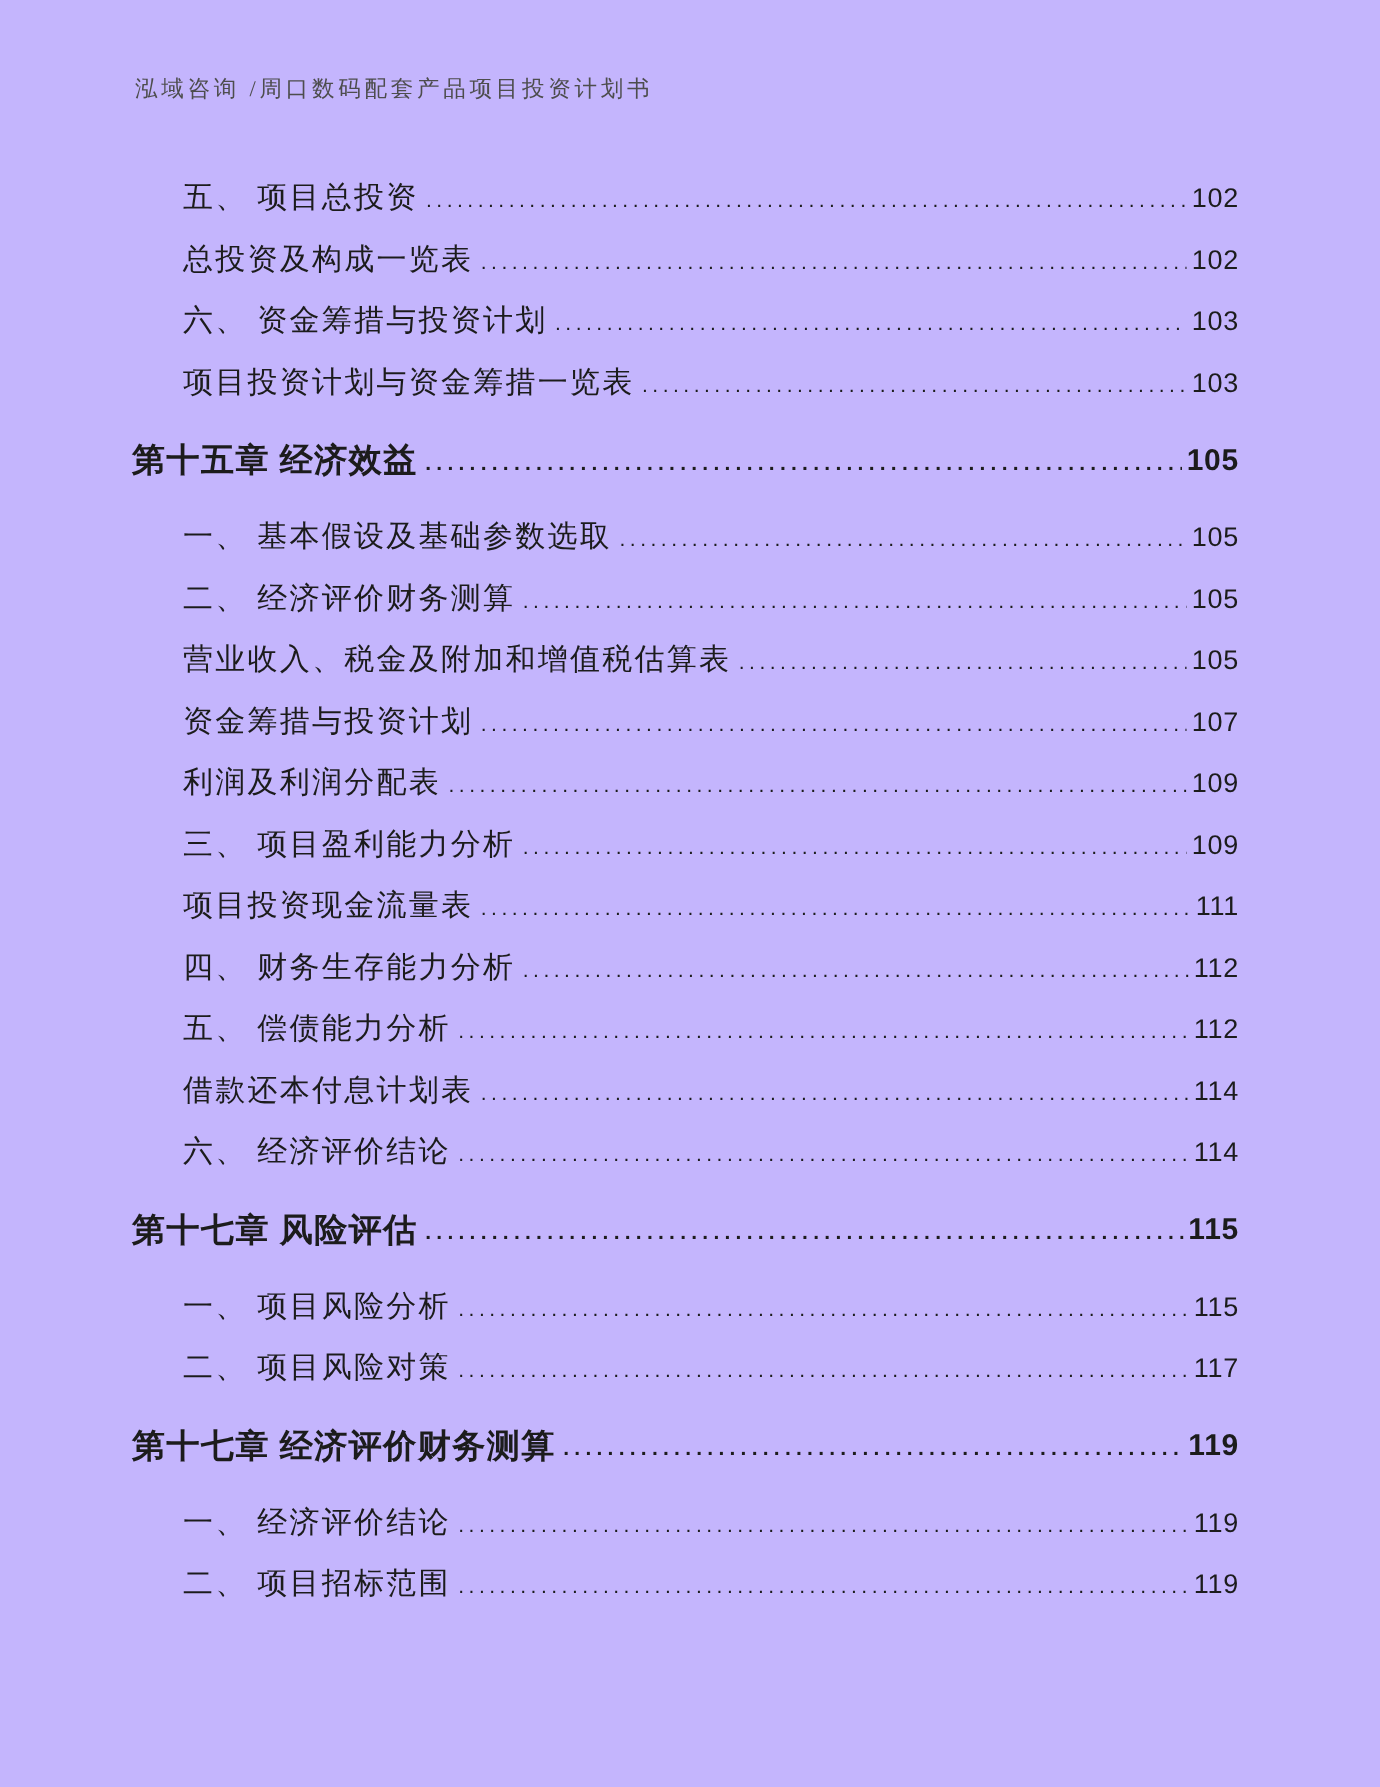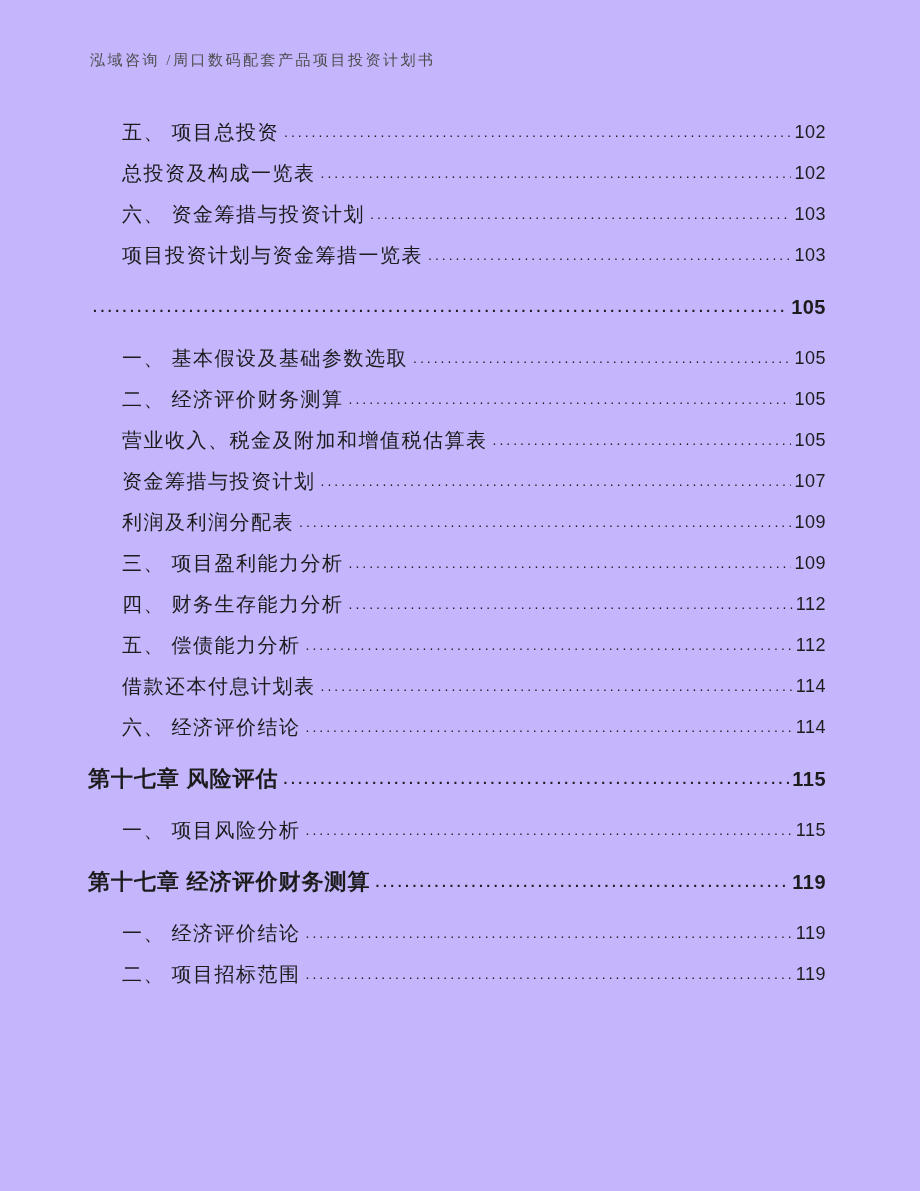--- a/index.html
+++ b/index.html
@@ -27,21 +27,21 @@
     white-space: nowrap;
   }
   .toc {
     position: absolute;
     left: 88px;
     top: 112px;
     width: 738px;
   }
   .toc-row {
     display: flex;
-    align-items: flex-end;
+    align-items: center;
     height: 41px;
     line-height: 41px;
     font-size: 20px;
     letter-spacing: 1.5px;
     white-space: nowrap;
   }
   .toc-row.level-sub,
   .toc-row.level-table {
     padding-left: 34px;
   }
@@ -116,20 +116,21 @@
         <span class="page-num">103</span>
       </div>
 
       <div class="toc-row level-table">
         <span class="label">项目投资计划与资金筹措一览表</span>
         <span class="dots"></span>
         <span class="page-num">103</span>
       </div>
 
       <div class="toc-row level-chapter">
+        <span class="label">第十五章 经济效益</span>
         <span class="dots"></span>
         <span class="page-num">105</span>
       </div>
 
       <div class="toc-row level-sub">
         <span class="label">一、 基本假设及基础参数选取</span>
         <span class="dots"></span>
         <span class="page-num">105</span>
       </div>
 
@@ -156,20 +157,25 @@
         <span class="dots"></span>
         <span class="page-num">109</span>
       </div>
 
       <div class="toc-row level-sub">
         <span class="label">三、 项目盈利能力分析</span>
         <span class="dots"></span>
         <span class="page-num">109</span>
       </div>
 
+      <div class="toc-row level-table">
+        <span class="label">项目投资现金流量表</span>
+        <span class="dots"></span>
+        <span class="page-num">111</span>
+      </div>
 
       <div class="toc-row level-sub">
         <span class="label">四、 财务生存能力分析</span>
         <span class="dots"></span>
         <span class="page-num">112</span>
       </div>
 
       <div class="toc-row level-sub">
         <span class="label">五、 偿债能力分析</span>
         <span class="dots"></span>
@@ -193,20 +199,25 @@
         <span class="dots"></span>
         <span class="page-num">115</span>
       </div>
 
       <div class="toc-row level-sub">
         <span class="label">一、 项目风险分析</span>
         <span class="dots"></span>
         <span class="page-num">115</span>
       </div>
 
+      <div class="toc-row level-sub">
+        <span class="label">二、 项目风险对策</span>
+        <span class="dots"></span>
+        <span class="page-num">117</span>
+      </div>
 
       <div class="toc-row level-chapter">
         <span class="label">第十七章 经济评价财务测算</span>
         <span class="dots"></span>
         <span class="page-num">119</span>
       </div>
 
       <div class="toc-row level-sub">
         <span class="label">一、 经济评价结论</span>
         <span class="dots"></span>

